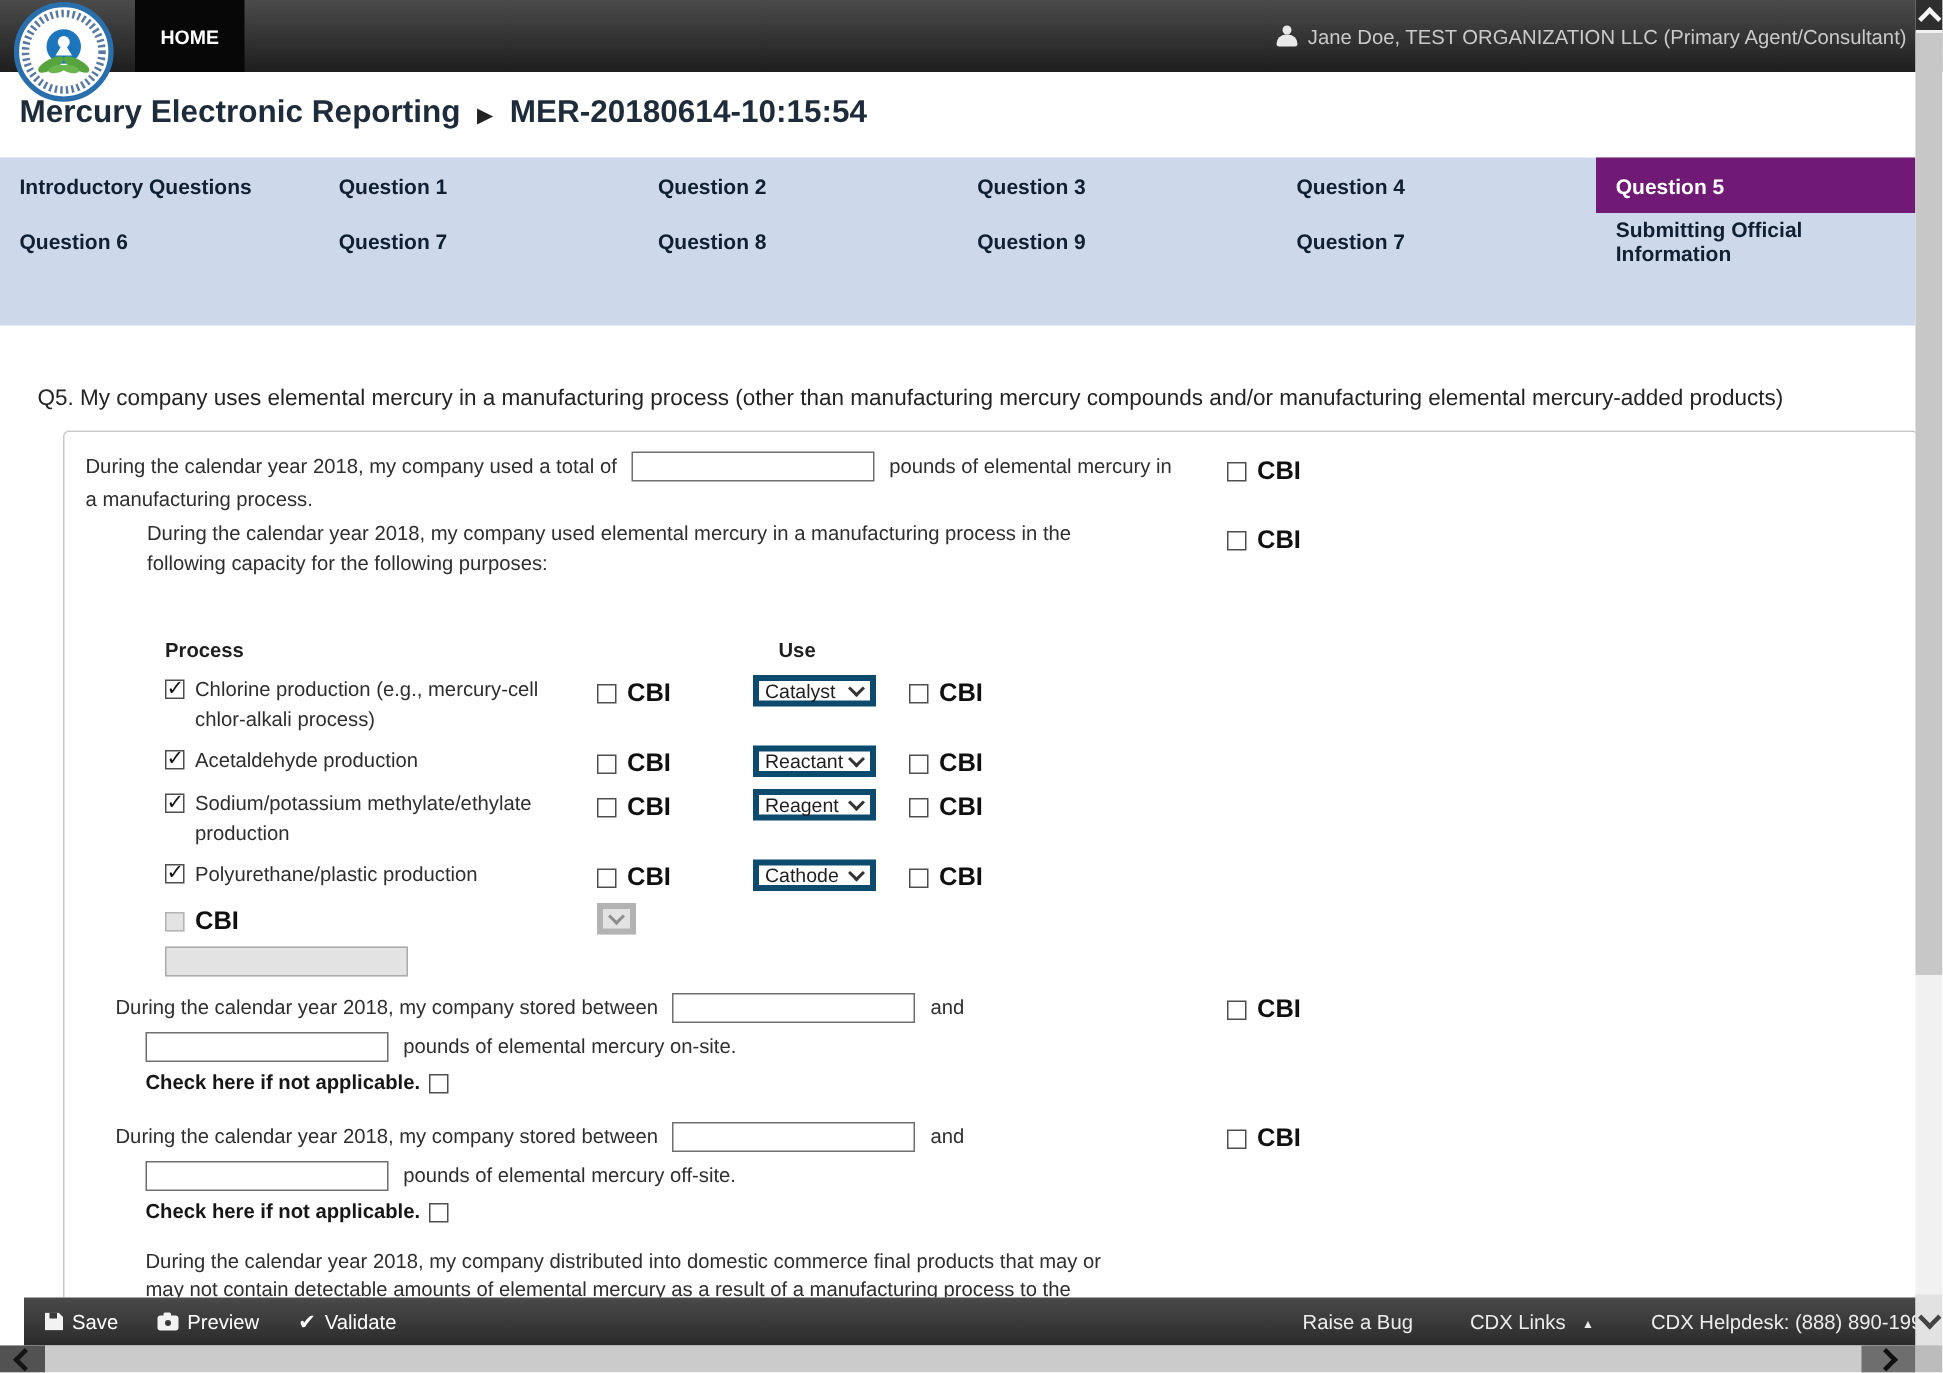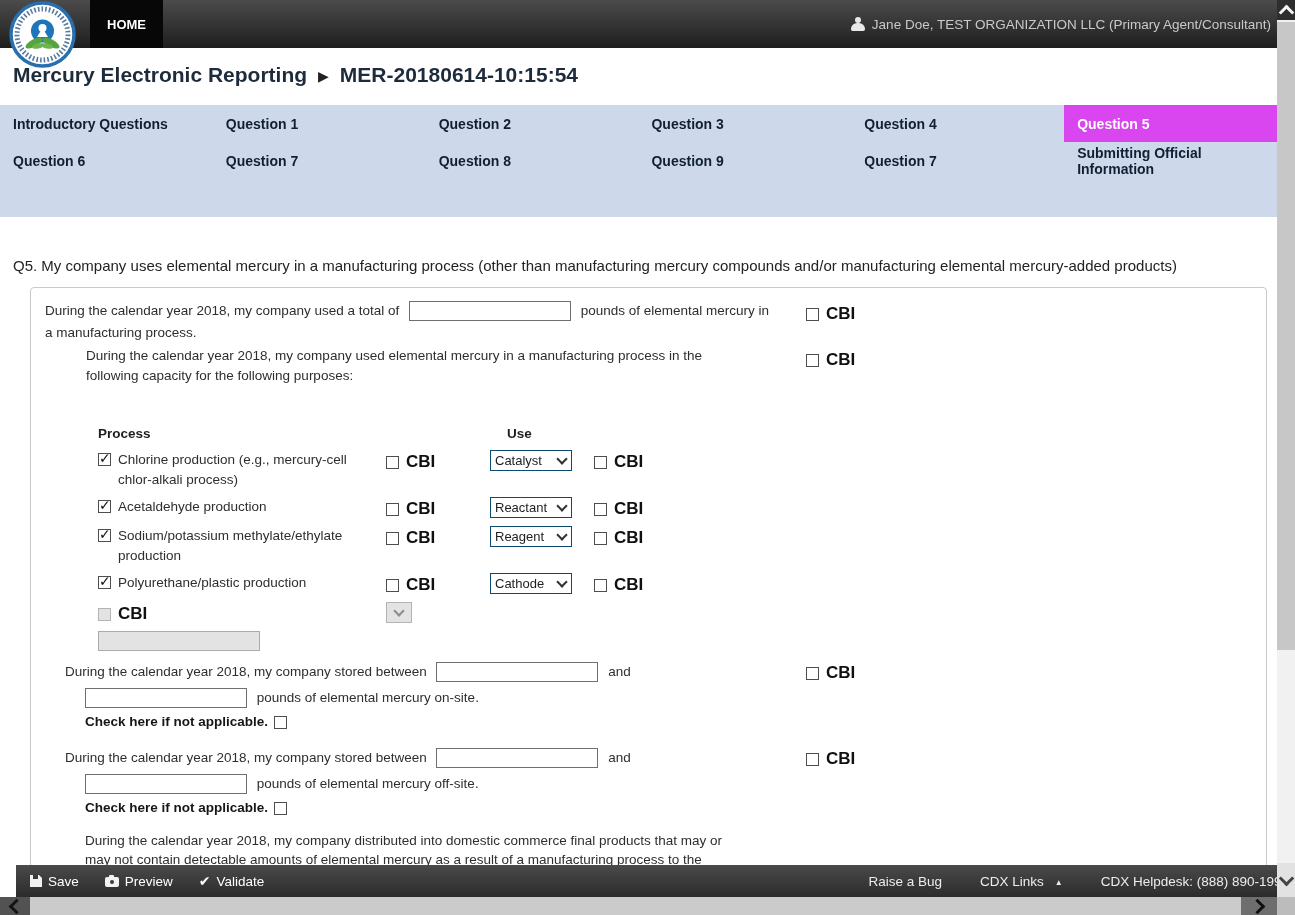--- a/index.html
+++ b/index.html
@@ -21,23 +21,23 @@
   .icon-person::after{content:"";position:absolute;left:0;top:6px;width:14px;height:8px;border-radius:7px 7px 2px 2px;background:#e9e9e9;}
   
   .titlebar{position:absolute;top:48px;left:0;width:1277px;height:57px;background:#fff;z-index:3;}
   .title{position:absolute;left:13px;top:15px;font-size:21px;font-weight:bold;color:#1d2b3a;
     display:flex;align-items:center;gap:11px;white-space:nowrap;}
   .crumb-arrow{font-size:14px;color:#222;position:relative;top:1px;}
   
   .tabbar{position:absolute;top:105px;left:0;width:1277px;height:112px;background:#cdd9ea;z-index:3;}
   #tabs{display:grid;grid-template-columns:repeat(6,1fr);grid-auto-rows:37px;}
   .tab{display:flex;align-items:center;padding-left:13px;font-weight:bold;font-size:14px;color:#101f33;cursor:pointer;}
-  .tab.active{background:#d946ef;color:#fff;}
-  
-  .content{position:absolute;top:217px;left:0;width:1277px;height:648px;background:#fff;overflow:hidden;z-index:2;}
+  .tab.active{background:#701a75;color:#fff;}
+  
+  .content{position:absolute;top:217px;left:0;width:1277px;height:648px;background:#fff;overflow:hidden;z-index:2;padding-left:12px;}
   .qhead{margin:38px 13px 0 13px;font-size:15px;color:#232323;line-height:21px;max-width:1258px;}
   .panel{position:relative;margin:11px 0 0 30px;width:1237px;box-sizing:border-box;height:760px;
     border:1px solid #c9c9c9;border-radius:4px;padding:12px 14px 20px 14px;}
   .frow{position:relative;font-size:13.5px;color:#2e2e2e;line-height:22px;}
   .cbi-abs{position:absolute;left:761px;top:3px;}
   .cbi{display:inline-flex;align-items:center;gap:7px;white-space:nowrap;}
   .cbi b{font-size:17px;color:#101010;}
   .cb{display:inline-block;width:13px;height:13px;border:1px solid #4e4e4e;background:#fff;
     position:relative;box-sizing:border-box;cursor:pointer;flex:0 0 13px;}
   .cb.checked::after{content:"\2713";position:absolute;left:0px;top:-6px;font-size:14px;font-weight:bold;color:#111;}
@@ -52,21 +52,21 @@
   .proc{margin-left:53px;}
   .tbl-head{display:grid;grid-template-columns:288px 104px 104px 110px;font-weight:bold;
     font-size:13.5px;color:#1e1e1e;margin-bottom:7px;line-height:18px;margin-top:39px;}
   .tbl-head .use-h{grid-column:3;padding-left:17px;}
   #proc-rows{display:grid;grid-template-columns:288px 104px 104px 110px;row-gap:7px;align-items:start;
     font-size:13.5px;color:#2e2e2e;}
   .proc-label{display:flex;gap:7px;line-height:20px;width:276px;}
   .proc-label .cb{margin-top:3px;}
   .cellpad{padding-top:2px;}
   .sel{display:inline-flex;align-items:center;justify-content:space-between;width:82px;height:21px;
-    border:1px solid #0c4a6e;background:#fff;font-size:13px;color:#1e1e1e;padding:0 5px 0 4px;
+    border:4px solid #0c4a6e;background:#fff;font-size:13px;color:#1e1e1e;padding:0 5px 0 4px;
     box-sizing:border-box;cursor:pointer;}
   .sel .chev-s{width:6px;height:6px;border-right:2px solid #333;border-bottom:2px solid #333;
     transform:rotate(45deg);margin-top:-3px;flex:0 0 6px;}
   .sel.mini{width:26px;background:#e3e3e3;border-color:#b3b3b3;justify-content:center;cursor:default;}
   .sel.mini .chev-s{border-color:#8d8d8d;}
   .other-in{grid-column:1;}
   .row-stored{padding-left:20px;margin-top:8px;margin-bottom:12px;}
   .row-stored .l1{line-height:26px;}
   .row-stored .l2{padding-left:20px;line-height:26px;}
   .row-stored .l3{padding-left:20px;line-height:22px;font-weight:bold;color:#161616;}

